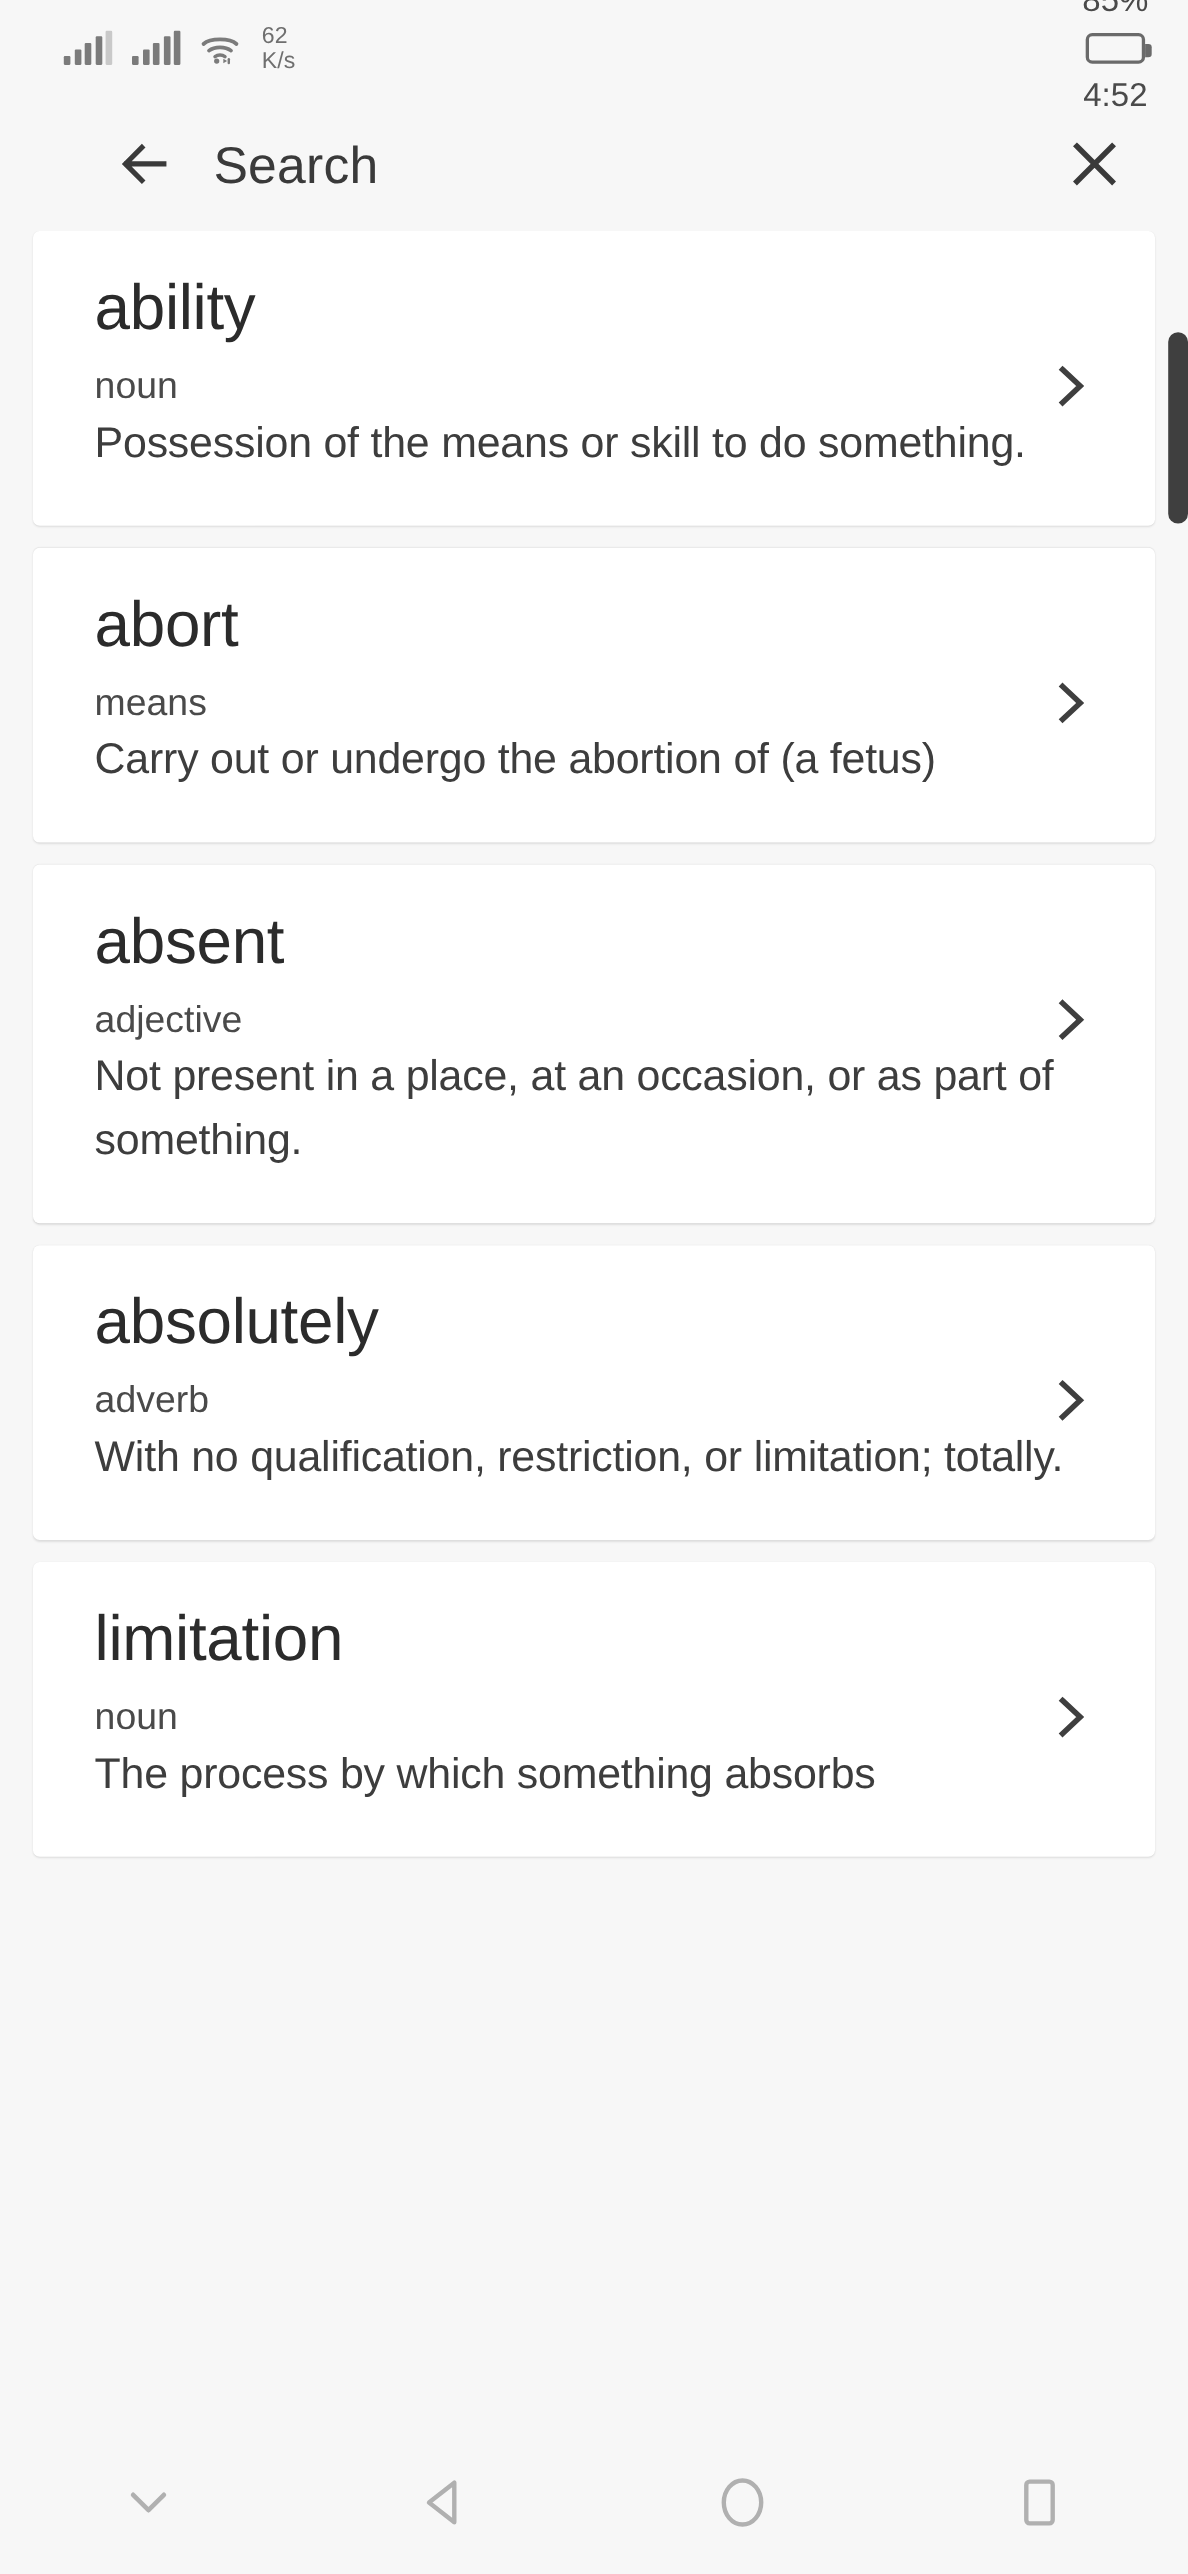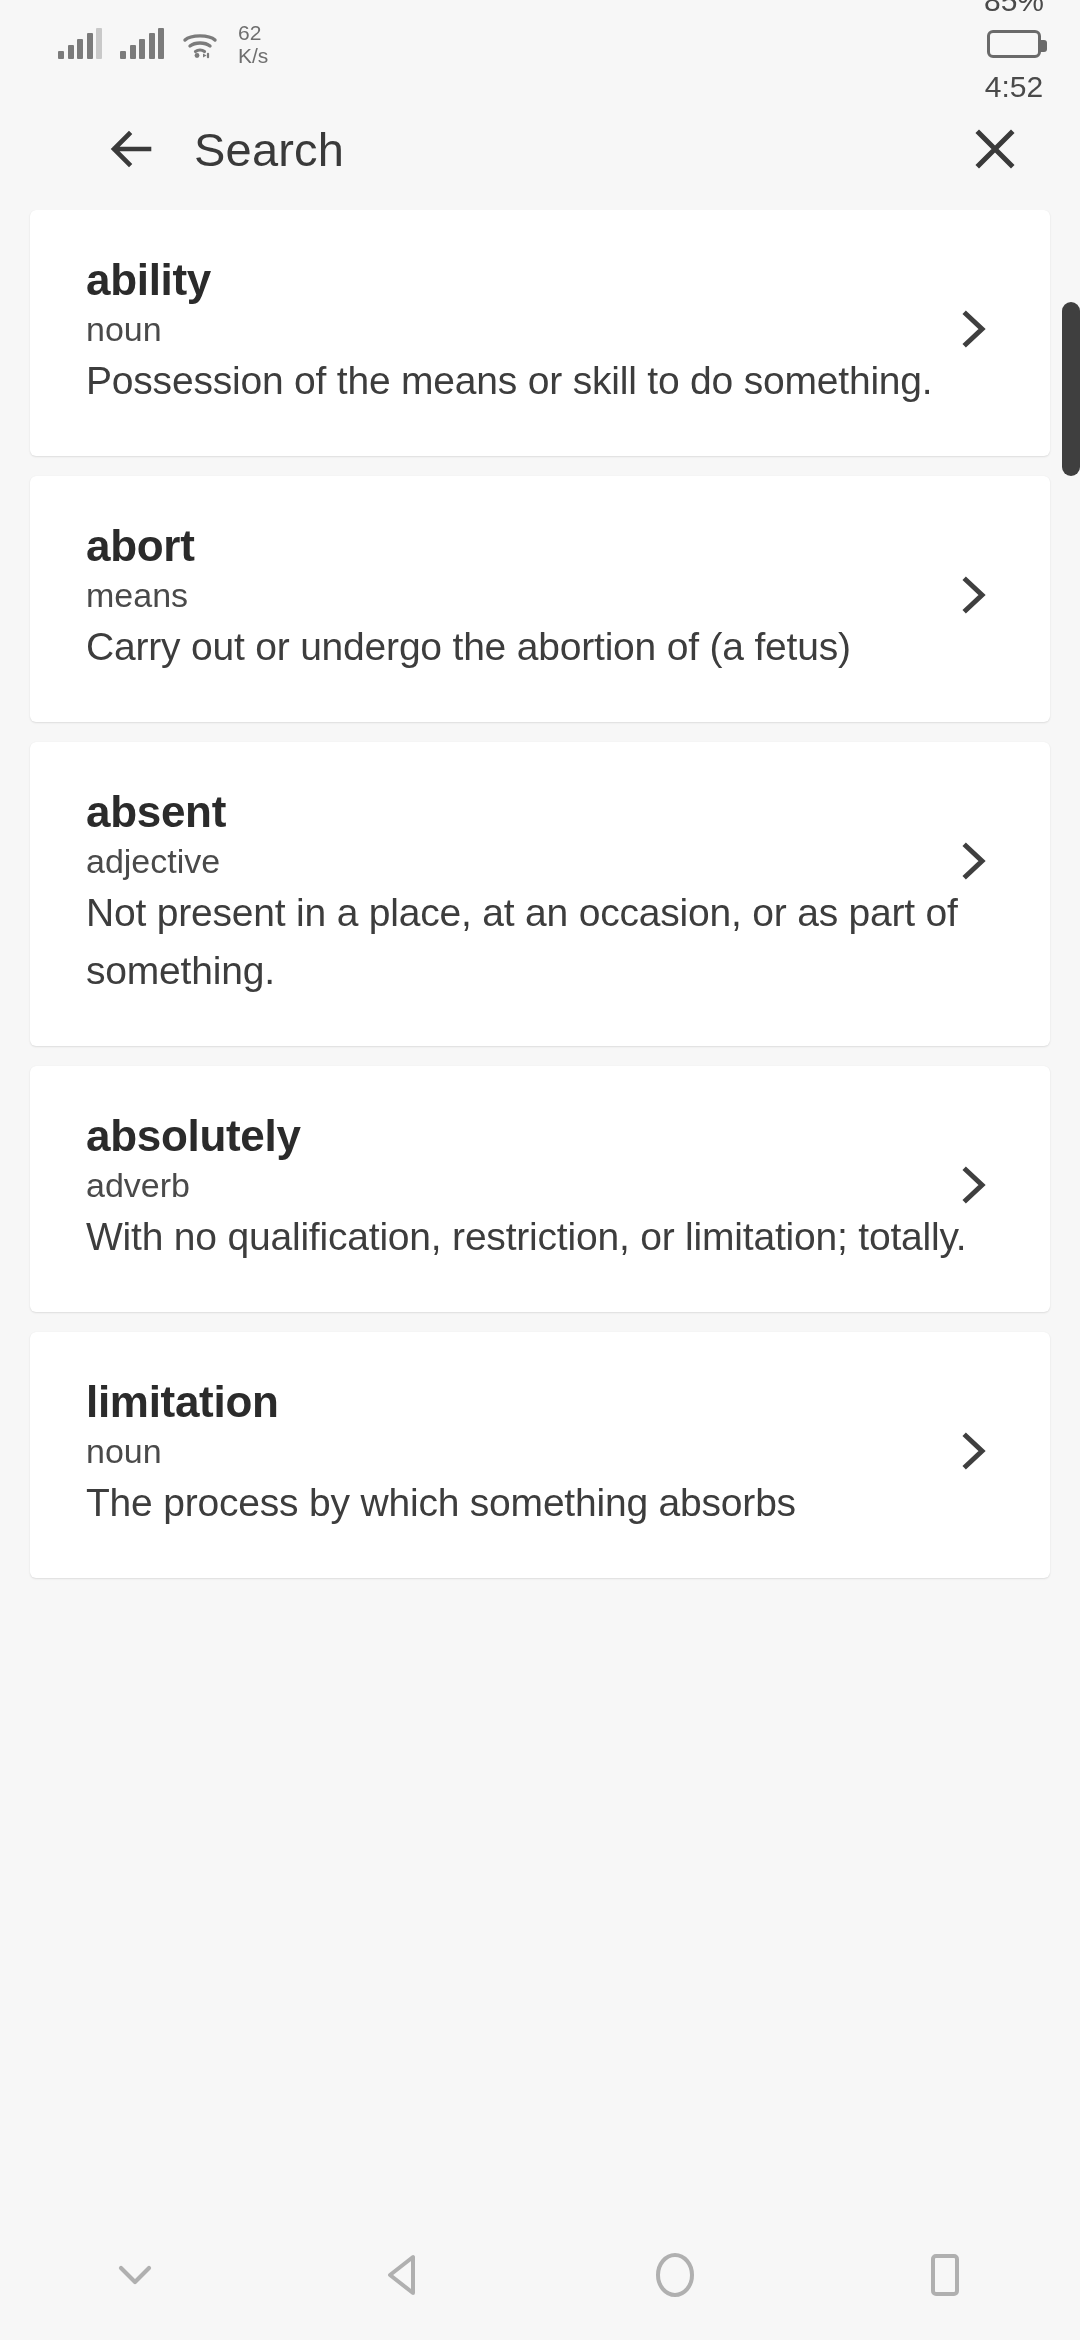--- a/index.html
+++ b/index.html
@@ -123,30 +123,31 @@
   }
   .card {
     position: relative;
     background: #ffffff;
     margin: 0 30px 20px 30px;
     border-radius: 6px;
     padding: 44px 52px 46px 56px;
     box-shadow: 0 1px 2px rgba(0,0,0,0.10), 0 0 1px rgba(0,0,0,0.06);
   }
   .card-word {
-    font-size: 44px;
-    font-weight: bold;
+    font-size: 58px;
+    font-weight: normal;
     color: #2b2b2b;
     letter-spacing: -0.3px;
     line-height: 52px;
   }
   .card-pos-row {
     display: flex;
     align-items: center;
     justify-content: space-between;
+    margin-top: 22px;
   }
   .card-pos {
     font-size: 34px;
     color: #4a4a4a;
     line-height: 40px;
   }
   .card-def {
     font-size: 39px;
     color: #3d3d3d;
     line-height: 58px;

